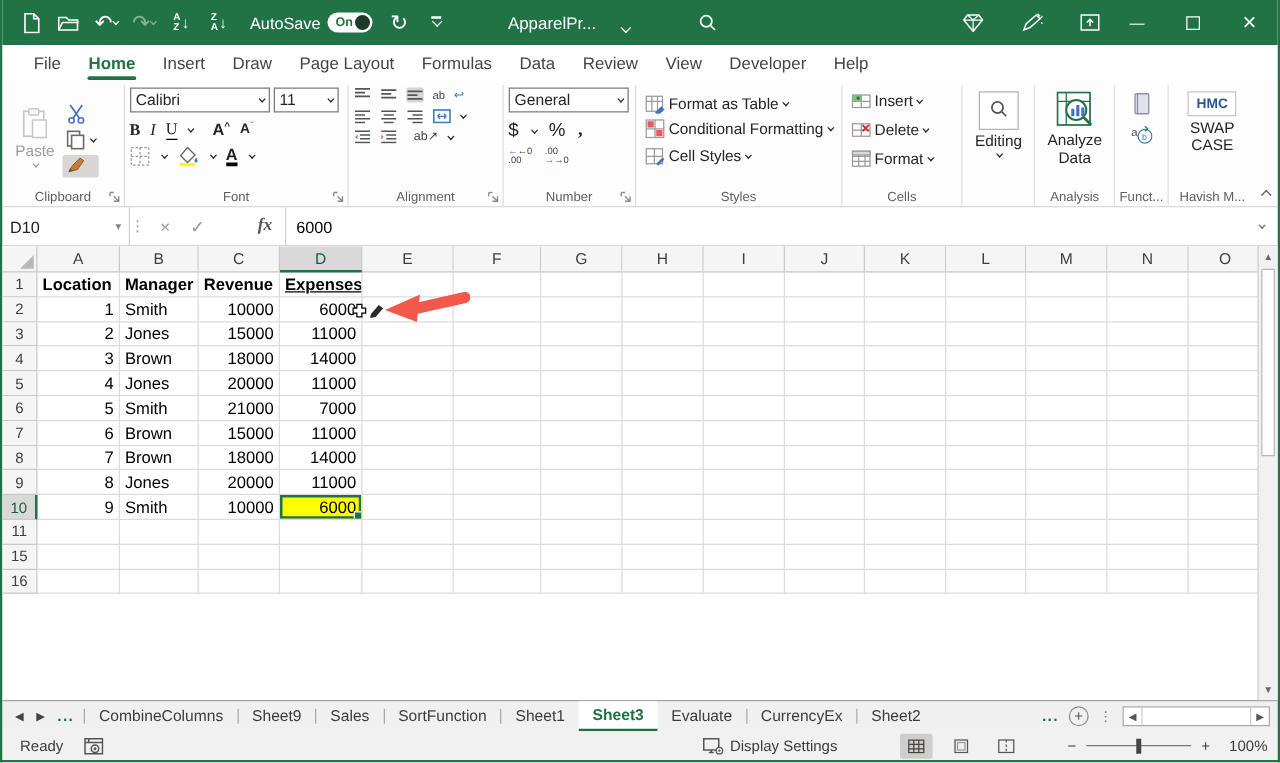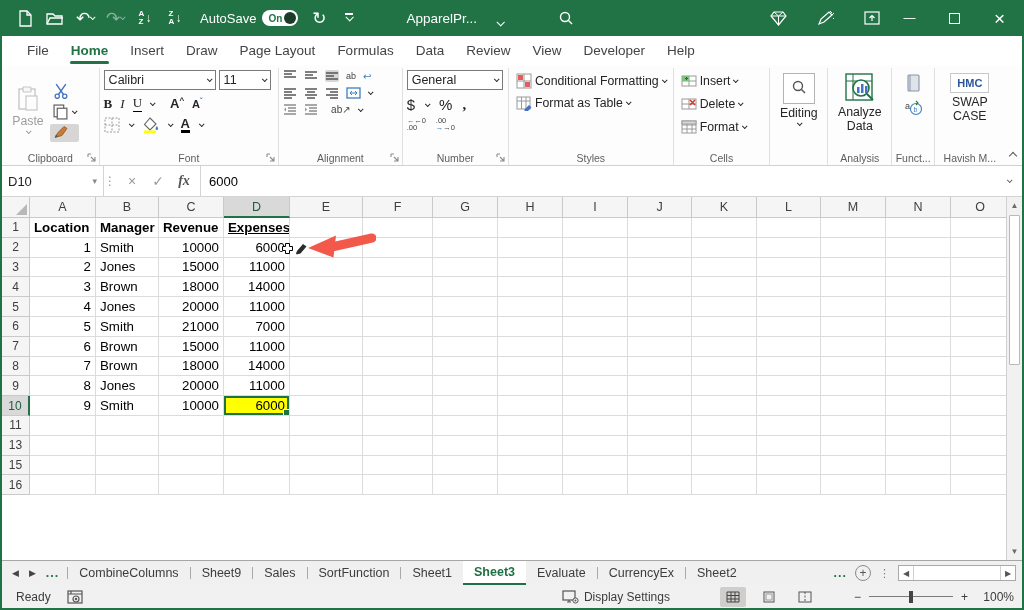--- a/index.html
+++ b/index.html
@@ -51,21 +51,21 @@
   .sel-ico { background:#d8d6d4; border-radius:2px; }
   .ribbon .collapse { width:18px; display:flex; align-items:flex-end; justify-content:center; padding-bottom:6px; color:#555; border-right:none; }
   .menu-item-lbl { font-size:12.3px; white-space:nowrap; }
 
   
   .formulabar { height:31px; border-bottom:1px solid #d4d4d4; display:flex; align-items:stretch; background:#fff; flex:none; }
   .namebox { width:102px; border-right:1px solid #d4d4d4; display:flex; align-items:center; padding:0 6px; font-size:13px; justify-content:space-between; color:#222; }
   .fb-dots { width:12px; display:flex; align-items:center; justify-content:center; color:#999; font-size:12px; }
   .fb-btns { display:flex; align-items:center; gap:2px; border-right:1px solid #d4d4d4; padding:0 4px; }
   .fb-btn { width:24px; text-align:center; color:#9a9a9a; font-size:14px; }
-  .fb-fx { color:#555; font-style:italic; font-family:"Liberation Serif","DejaVu Serif",serif; font-size:14px; font-weight:bold; }
+  .fb-fx { color:#555; font-style:italic; font-family:"Liberation Serif","DejaVu Serif",serif; font-size:14px; font-weight:bold;margin-left:28px; }
   .fb-input { flex:1; display:flex; align-items:center; padding-left:8px; font-size:13px; color:#000; }
   .fb-chev { width:26px; display:flex; align-items:center; justify-content:center; color:#666; }
 
   
   .gridwrap { flex:1; position:relative; background:#fff; overflow:hidden; }
   .grid { position:absolute; left:0; top:0; right:16px; bottom:0; }
   .grow { display:flex; }
   .hdrrow { height:21px; }
   .datarow { height:19.8px; }
   .corner { width:28px; background:#f5f5f5; border-right:1px solid #c6c6c6; border-bottom:1px solid #c6c6c6; position:relative; flex:none; }
@@ -384,37 +384,46 @@
             <span><span style="color:#3f7fbf">→</span><span>→0</span></span>
           </span>
       </div>
       <span class="glabel">Number</span>
       <svg class="launcher" width="9" height="9" viewBox="0 0 9 9">
           <path d="M1 1v3M1 1h3M4 4l4 4M8 4v4H4" fill="none" stroke="#666" stroke-width="1.1"></path>
         </svg>
     </div>
 
     <div class="rgroup" style="width:168px">
+      <div class="rbtn" style="margin-top:4px">
+        <svg class="icongrid16" width="16" height="16" viewBox="0 0 16 16">
+            <rect x="1" y="2" width="13" height="12" fill="#fff" stroke="#9a9a9a" stroke-width="1"></rect>
+            <path d="M1 6h13M5.5 2v12M10 2v12" stroke="#9a9a9a" stroke-width="1"></path>
+            <path d="M8 15l5-5 2.5 2.5-5 5z" fill="#4472c4"></path>
+          </svg>
+        <span class="menu-item-lbl">Format as Table</span>
+          <span class="chv sm"></span>
+      </div>
       <div class="rbtn" style="margin-top:2px">
         <svg class="icongrid16" width="16" height="16" viewBox="0 0 16 16">
             <rect x="1" y="1" width="14" height="14" fill="#fff" stroke="#9a9a9a" stroke-width="1"></rect>
             <rect x="2" y="2" width="5" height="5" fill="#e65c5c"></rect>
             <rect x="9" y="9" width="5" height="5" fill="#e65c5c"></rect>
             <path d="M8 1v14M1 8h14" stroke="#9a9a9a" stroke-width="1"></path>
           </svg>
         <span class="menu-item-lbl">Conditional Formatting</span>
           <span class="chv sm"></span>
       </div>
       <div class="rbtn" style="margin-top:4px">
         <svg class="icongrid16" width="16" height="16" viewBox="0 0 16 16">
             <rect x="1" y="2" width="13" height="12" fill="#fff" stroke="#9a9a9a" stroke-width="1"></rect>
-            <path d="M1 6h13M5.5 2v12M10 2v12" stroke="#9a9a9a" stroke-width="1"></path>
-            <path d="M8 15l5-5 2.5 2.5-5 5z" fill="#4472c4"></path>
-          </svg>
-        <span class="menu-item-lbl">Format as Table</span>
+            <path d="M1 8h13M7.5 2v12" stroke="#9a9a9a" stroke-width="1"></path>
+            <path d="M9 14l5-5 1.5 1.5-5 5z" fill="#4472c4"></path>
+          </svg>
+        <span class="menu-item-lbl">Cell Styles</span>
           <span class="chv sm"></span>
       </div>
       <span class="glabel">Styles</span>
     </div>
 
     <div class="rgroup" style="width:100px">
       <div class="rbtn" style="margin-top:2px">
         <svg class="icongrid16" width="16" height="14" viewBox="0 0 16 14">
             <rect x="1" y="2" width="14" height="10" fill="#fff" stroke="#9a9a9a" stroke-width="1"></rect>
             <path d="M1 7h14M8 2v10" stroke="#9a9a9a" stroke-width="1"></path>
@@ -734,38 +743,20 @@
           <div class="cell" style="width: 65px;"></div>
           <div class="cell" style="width: 65px;"></div>
           <div class="cell" style="width: 64px;"></div>
           <div class="cell" style="width: 65px;"></div>
           <div class="cell" style="width: 64px;"></div>
           <div class="cell" style="width: 65px;"></div>
           <div class="cell" style="width: 65px;"></div>
           <div class="cell" style="width: 59px;"></div>
         </div>
         <div class="grow datarow">
-          <div class="rowhdr">13</div>
-          <div class="cell" style="width: 66px;"></div>
-          <div class="cell" style="width: 63px;"></div>
-          <div class="cell" style="width: 65px;"></div>
-          <div class="cell" style="width: 66px;"></div>
-          <div class="cell" style="width: 73px;"></div>
-          <div class="cell" style="width: 70px;"></div>
-          <div class="cell" style="width: 65px;"></div>
-          <div class="cell" style="width: 65px;"></div>
-          <div class="cell" style="width: 65px;"></div>
-          <div class="cell" style="width: 64px;"></div>
-          <div class="cell" style="width: 65px;"></div>
-          <div class="cell" style="width: 64px;"></div>
-          <div class="cell" style="width: 65px;"></div>
-          <div class="cell" style="width: 65px;"></div>
-          <div class="cell" style="width: 59px;"></div>
-        </div>
-        <div class="grow datarow">
           <div class="rowhdr">15</div>
           <div class="cell" style="width: 66px;"></div>
           <div class="cell" style="width: 63px;"></div>
           <div class="cell" style="width: 65px;"></div>
           <div class="cell" style="width: 66px;"></div>
           <div class="cell" style="width: 73px;"></div>
           <div class="cell" style="width: 70px;"></div>
           <div class="cell" style="width: 65px;"></div>
           <div class="cell" style="width: 65px;"></div>
           <div class="cell" style="width: 65px;"></div>

